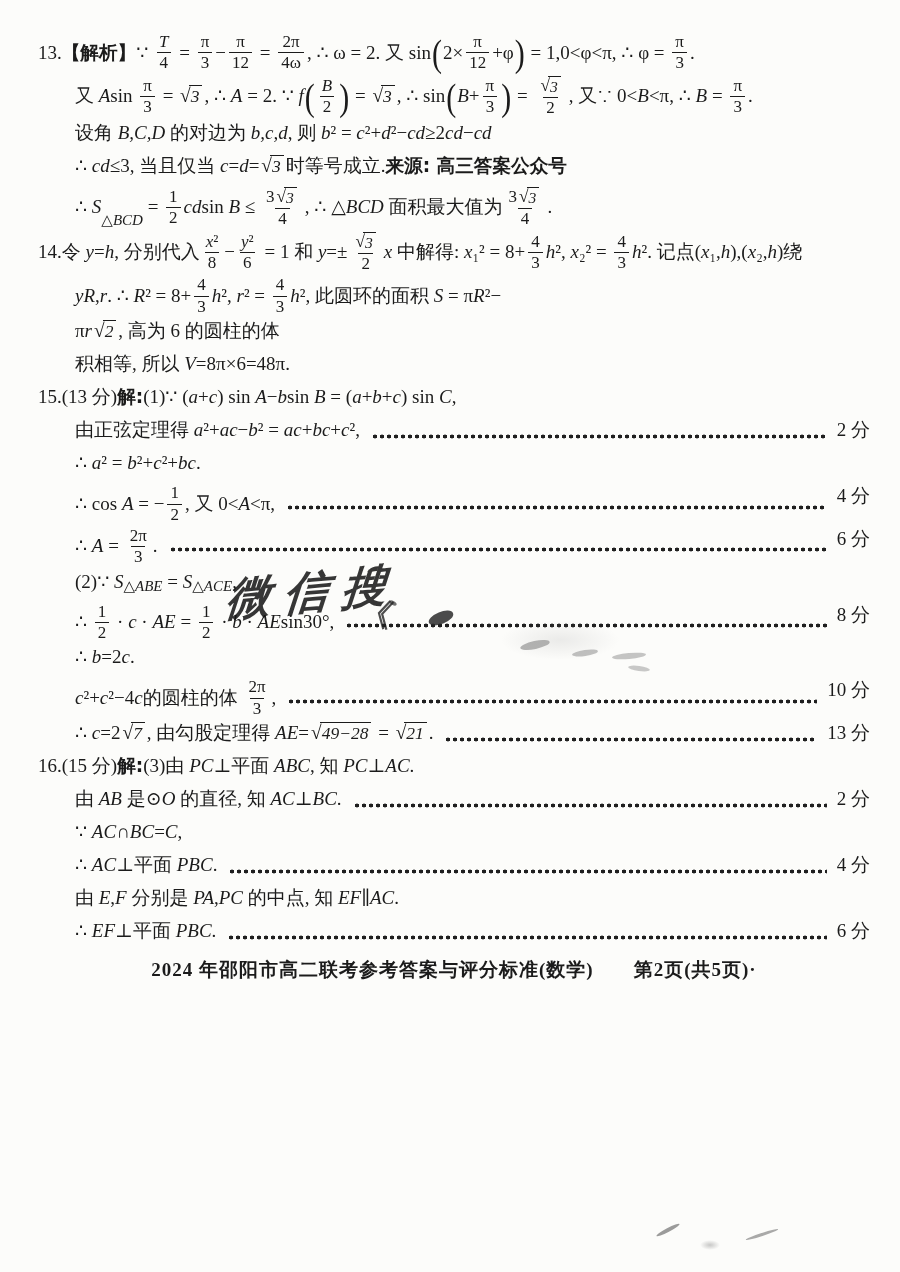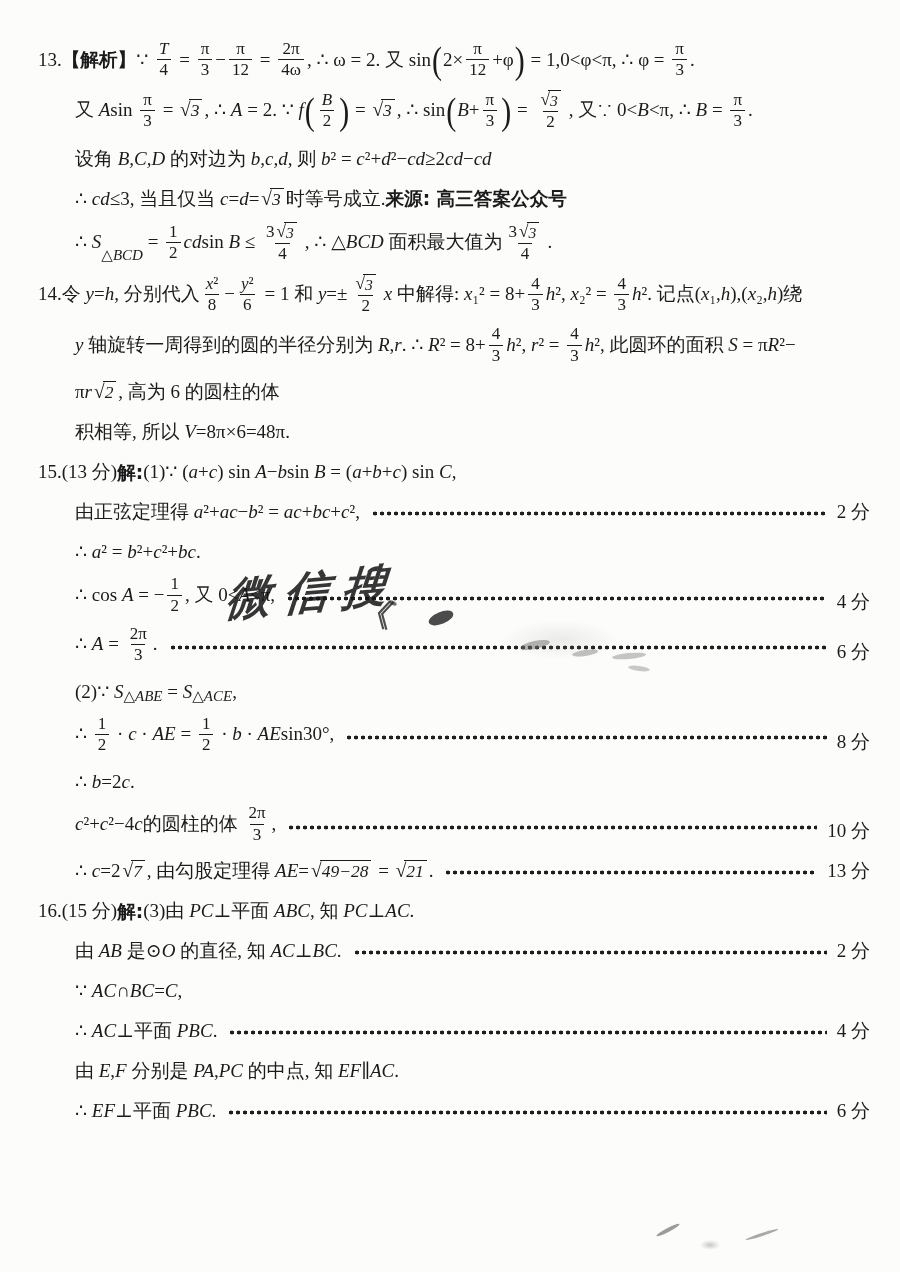--- a/index.html
+++ b/index.html
@@ -6,22 +6,22 @@
   body{
     width:900px;height:1272px;
     background:#fcfcfa;
     color:#1b1b1b;
     font-family:"Liberation Serif","DejaVu Serif",serif;
     position:relative;
     overflow:hidden;
   }
   #sheet{padding:30px 30px 0 38px;position:relative;}
   .line{
-    display:flex;align-items:flex-end;
-    margin:10px 0;min-height:30px;
+    display:flex;align-items:flex-start;
+    margin:3px 0;min-height:30px;
     font-size:19px;line-height:1.3;
   }
   .ind1{padding-left:37px;}
   .content{white-space:nowrap;display:flex;align-items:center;flex-wrap:nowrap;}
   .tk{white-space:pre;}
   .it{font-style:italic;}
   .bd{font-weight:bold;font-family:"DejaVu Sans","Liberation Sans",sans-serif;font-size:0.98em;}
   .sb{font-size:15px;font-style:italic;align-self:flex-end;transform:translateY(2px);white-space:pre;}
   .bp{font-size:30px;font-weight:400;line-height:0;display:inline-block;transform:scaleY(1.25);margin:0 1px;}
   .frac{
@@ -314,21 +314,20 @@
           <span class="tk">),(</span>
           <span class="tk it">x</span>
           <span class="tk">₂,</span>
           <span class="tk it">h</span>
           <span class="tk">)绕</span>
         </div>
       </div>
       <div class="line ind1">
         <div class="content">
           <span class="tk it">y</span>
-          <span class="tk"> 轴旋转一周得到的圆的半径分别为 </span>
           <span class="tk it">R</span>
           <span class="tk">,</span>
           <span class="tk it">r</span>
           <span class="tk">. ∴ </span>
           <span class="tk it">R</span>
           <span class="tk">² = 8+</span>
           <span class="frac">
             <span class="fn">4</span>
             <span class="fd">3</span>
           </span>
@@ -615,20 +614,21 @@
           <span class="tk">∴ </span>
           <span class="tk it">EF</span>
           <span class="tk">⊥平面 </span>
           <span class="tk it">PBC</span>
           <span class="tk">.</span>
         </div>
         <div class="fill"></div>
         <span class="score">6 分</span>
       </div>
     </div>
+  <div id="footer">2024 年邵阳市高二联考参考答案与评分标准(数学)　　第2页(共5页)·</div>
 </div>
 
 <div id="wm">微信搜</div>
 <div id="wm2">《</div>
 <div class="sm sm1"></div>
 <div class="sm sm2"></div>
 <div class="sm sm3"></div>
 <div class="sm sm4"></div>
 <div class="sm sm5"></div>
 <div class="sm sm6"></div>

